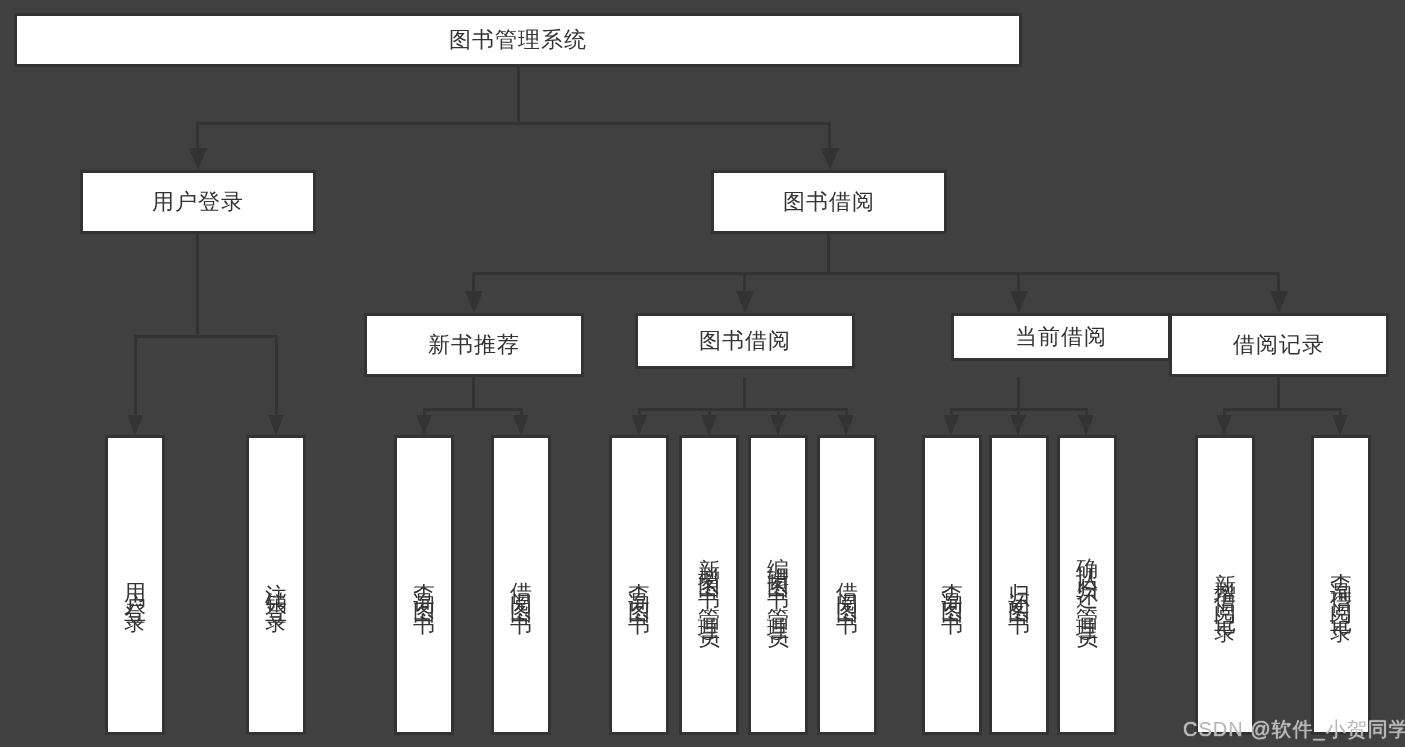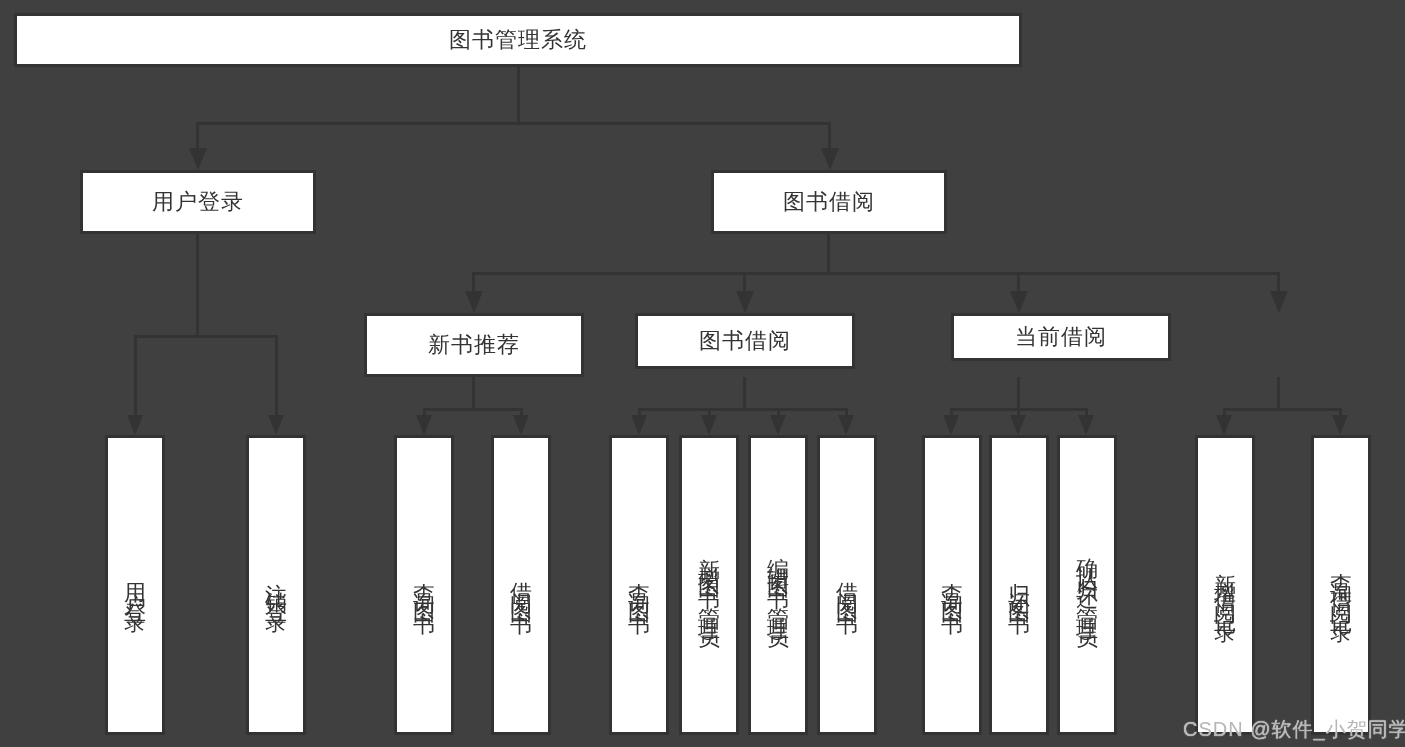--- a/index.html
+++ b/index.html
@@ -63,20 +63,21 @@
   <div class="vl" style="left:743px; top:272px; height:21px;"></div>
   <div class="ah-b" style="left:736px; top:291px;"></div>
   <div class="vl" style="left:1017px; top:272px; height:21px;"></div>
   <div class="ah-b" style="left:1010px; top:291px;"></div>
   <div class="vl" style="left:1277px; top:272px; height:21px;"></div>
   <div class="ah-b" style="left:1270px; top:291px;"></div>
 
   <div class="box" style="left:364px;  top:313px; width:220px; height:64px;">新书推荐</div>
   <div class="box" style="left:635px;  top:313px; width:220px; height:56px;">图书借阅</div>
   <div class="box" style="left:910px;  top:313px; width:220px; height:48px;margin-left:41px;">当前借阅</div>
+  <div class="box" style="left:1169px; top:313px; width:220px; height:64px;">借阅记录</div>
 
   <div class="vl" style="left:472px; top:377px; height:31px;"></div>
   <div class="hl" style="left:423px; top:408px; width:100px;"></div>
   <div class="vl" style="left:423px; top:408px; height:9px;"></div>
   <div class="ah-s" style="left:416px; top:415px;"></div>
   <div class="vl" style="left:520px; top:408px; height:9px;"></div>
   <div class="ah-s" style="left:513px; top:415px;"></div>
 
   <div class="vl" style="left:743px; top:377px; height:31px;"></div>
   <div class="hl" style="left:638px; top:408px; width:210px;"></div>

